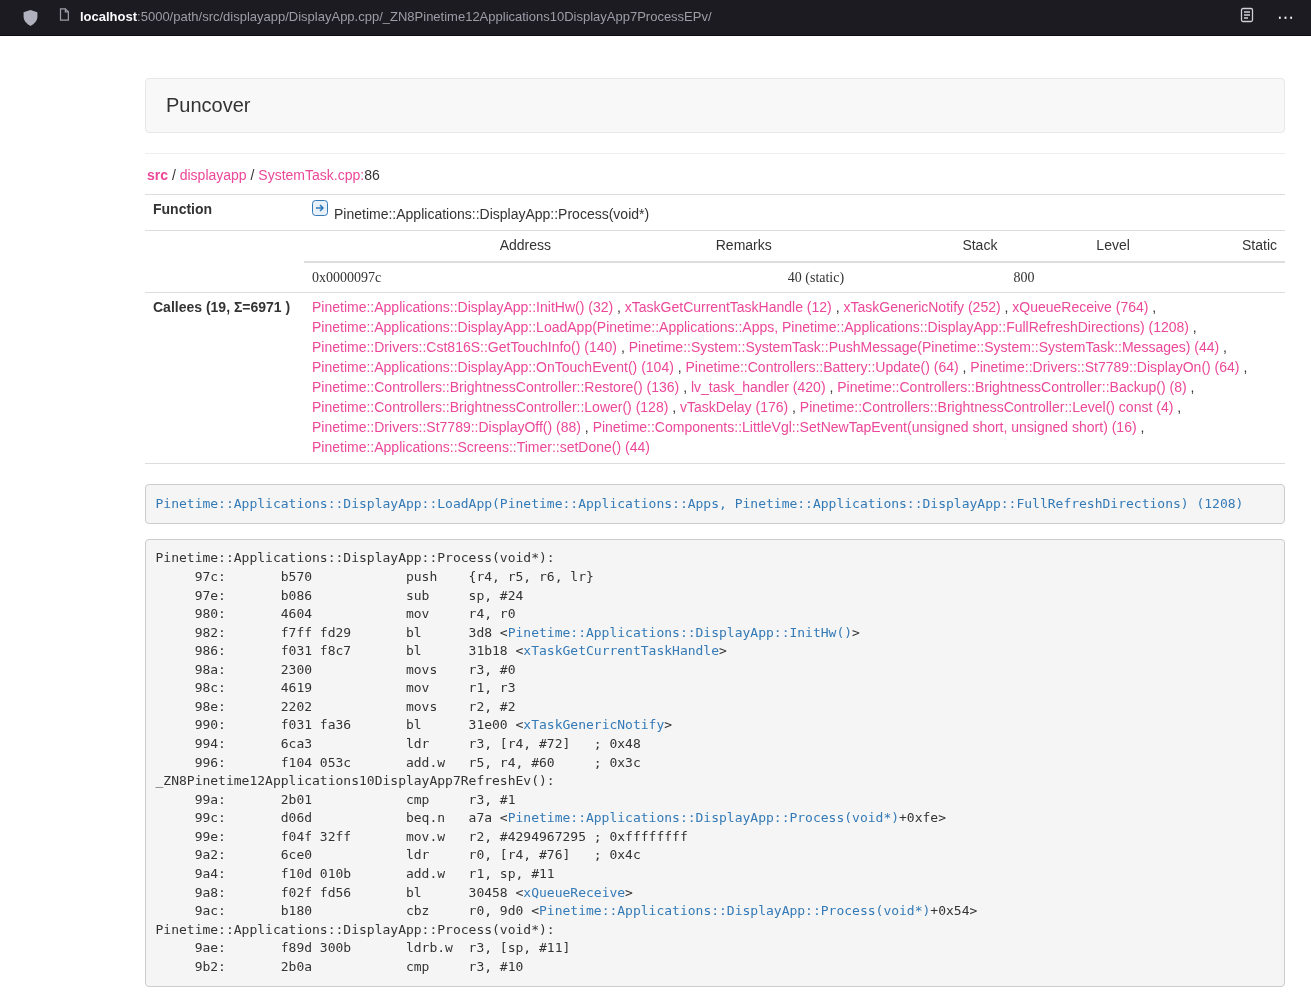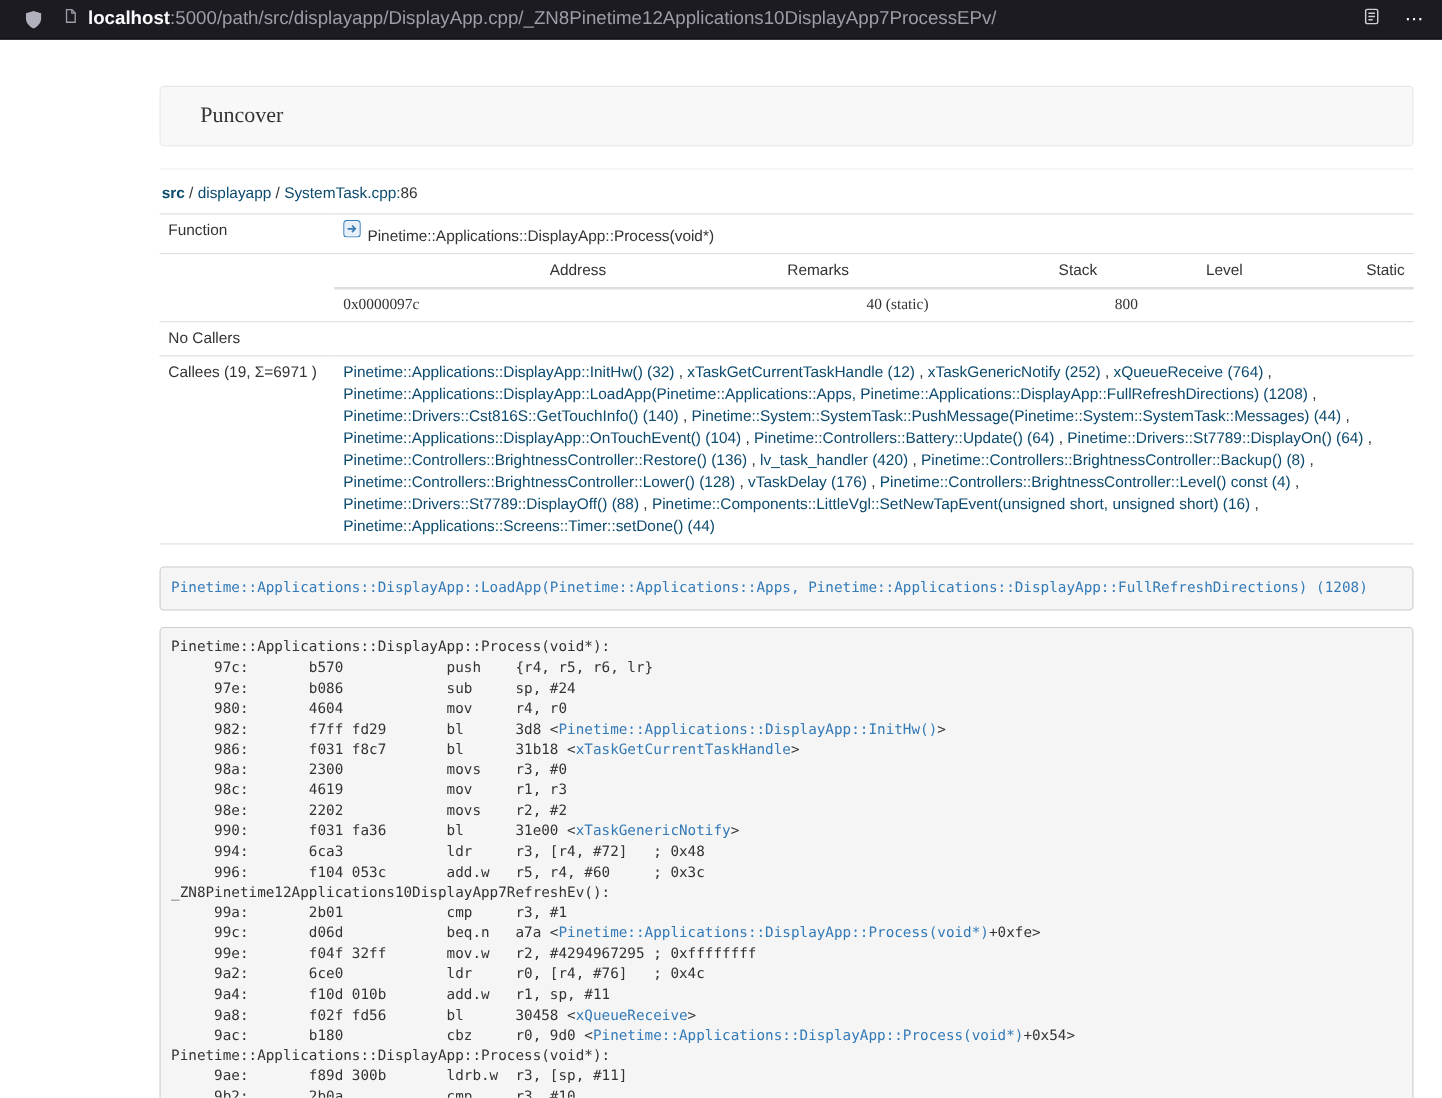--- a/index.html
+++ b/index.html
@@ -12,48 +12,48 @@
   }
 
   
   .topbar {
     height: 36px; background: #1c1b22;
     display: flex; align-items: center;
     border-bottom: 1px solid #0c0c0d;
   }
   .topbar .shield { margin-left: 22px; display: flex; align-items: center; }
   .urlbar { flex: 1; display: flex; align-items: center; margin-left: 18px; min-width: 0; }
-  .url { margin-left: 9px; font-size: 17px; color: #9d9da7; white-space: nowrap; overflow: hidden; }
+  .url { margin-left: 9px; font-size: 13px; color: #9d9da7; white-space: nowrap; overflow: hidden; }
   .url .host { color: #fbfbfe; font-weight: bold; }
   .right-icons { display: flex; align-items: center; gap: 22px; margin: 0 16px 0 12px; }
   .dots { color: #fbfbfe; font-size: 17px; letter-spacing: 1px; line-height: 1; cursor: pointer; }
 
   
   .container { width: 1140px; margin-left: 145px; padding-top: 42px; }
 
   .brand-box {
     background: #f8f8f8; border: 1px solid #e7e7e7; border-radius: 4px;
-    padding: 12px 36px; margin-bottom: 4px; font-family: Liberation Serif, serif;
+    padding: 12px 20px; margin-bottom: 4px;
   }
   .brand { font-size: 20px; color: #333; text-decoration: none; cursor: pointer; }
 
   hr { border: 0; border-top: 1px solid #eee; margin: 20px 0 12px; }
 
   .crumbs { margin: 0 0 8px 2px; }
-  a.lnk { color: #0c4a6e; text-decoration: none; cursor: pointer; }
+  a.lnk { color: #ec4899; text-decoration: none; cursor: pointer; }
   .crumbs .bold { font-weight: bold; }
   .crumbs .sep { color: #333; }
 
   table.main { width: 100%; border-collapse: collapse; margin-bottom: 20px; border-bottom: 1px solid #ddd; }
   table.main > tbody > tr > th,
   table.main > tbody > tr > td {
     border-top: 1px solid #ddd; padding: 5px 8px;
     text-align: left; vertical-align: top; font-size: 14px;
   }
-  table.main > tbody > tr > th { width: 159px; font-weight: normal; color: #333; }
+  table.main > tbody > tr > th { width: 159px; font-weight: bold; color: #333; }
   td.subcell { padding: 0 !important; }
 
   table.inner { width: 100%; border-collapse: collapse; }
   table.inner col.c-address { width: 26%; }
   table.inner col.c-remarks { width: 22.5%; }
   table.inner col.c-stack   { width: 23%; }
   table.inner col.c-code    { width: 13.5%; }
   table.inner col.c-static  { width: 15%; }
   table.inner th { text-align: right; font-weight: normal; padding: 5px 8px; border-bottom: 2px solid #ddd; }
   table.inner td { padding: 5px 8px; font-family: Liberation Serif, serif; }
@@ -154,24 +154,20 @@
                 <td></td>
                 <td>40 (static)</td>
                 <td>800</td>
                 <td></td>
               </tr>
             </tbody>
           </table>
         </td>
       </tr>
       <tr>
-        <th>No Callers</th>
-        <td></td>
-      </tr>
-      <tr>
         <th>Callees (19, Σ=6971 )</th>
         <td id="callees"><a class="lnk">Pinetime::Applications::DisplayApp::InitHw() (32)</a> , <a class="lnk">xTaskGetCurrentTaskHandle (12)</a> , <a class="lnk">xTaskGenericNotify (252)</a> , <a class="lnk">xQueueReceive (764)</a> , <a class="lnk">Pinetime::Applications::DisplayApp::LoadApp(Pinetime::Applications::Apps, Pinetime::Applications::DisplayApp::FullRefreshDirections) (1208)</a> , <a class="lnk">Pinetime::Drivers::Cst816S::GetTouchInfo() (140)</a> , <a class="lnk">Pinetime::System::SystemTask::PushMessage(Pinetime::System::SystemTask::Messages) (44)</a> , <a class="lnk">Pinetime::Applications::DisplayApp::OnTouchEvent() (104)</a> , <a class="lnk">Pinetime::Controllers::Battery::Update() (64)</a> , <a class="lnk">Pinetime::Drivers::St7789::DisplayOn() (64)</a> , <a class="lnk">Pinetime::Controllers::BrightnessController::Restore() (136)</a> , <a class="lnk">lv_task_handler (420)</a> , <a class="lnk">Pinetime::Controllers::BrightnessController::Backup() (8)</a> , <a class="lnk">Pinetime::Controllers::BrightnessController::Lower() (128)</a> , <a class="lnk">vTaskDelay (176)</a> , <a class="lnk">Pinetime::Controllers::BrightnessController::Level() const (4)</a> , <a class="lnk">Pinetime::Drivers::St7789::DisplayOff() (88)</a> , <a class="lnk">Pinetime::Components::LittleVgl::SetNewTapEvent(unsigned short, unsigned short) (16)</a> , <a class="lnk">Pinetime::Applications::Screens::Timer::setDone() (44)</a></td>
       </tr>
     </tbody>
   </table>
 
   <pre class="symbol-box"><a class="lnk">Pinetime::Applications::DisplayApp::LoadApp(Pinetime::Applications::Apps, Pinetime::Applications::DisplayApp::FullRefreshDirections) (1208)</a></pre>
 
   <pre class="code" id="disassembly">Pinetime::Applications::DisplayApp::Process(void*):
      97c:       b570            push    {r4, r5, r6, lr}

